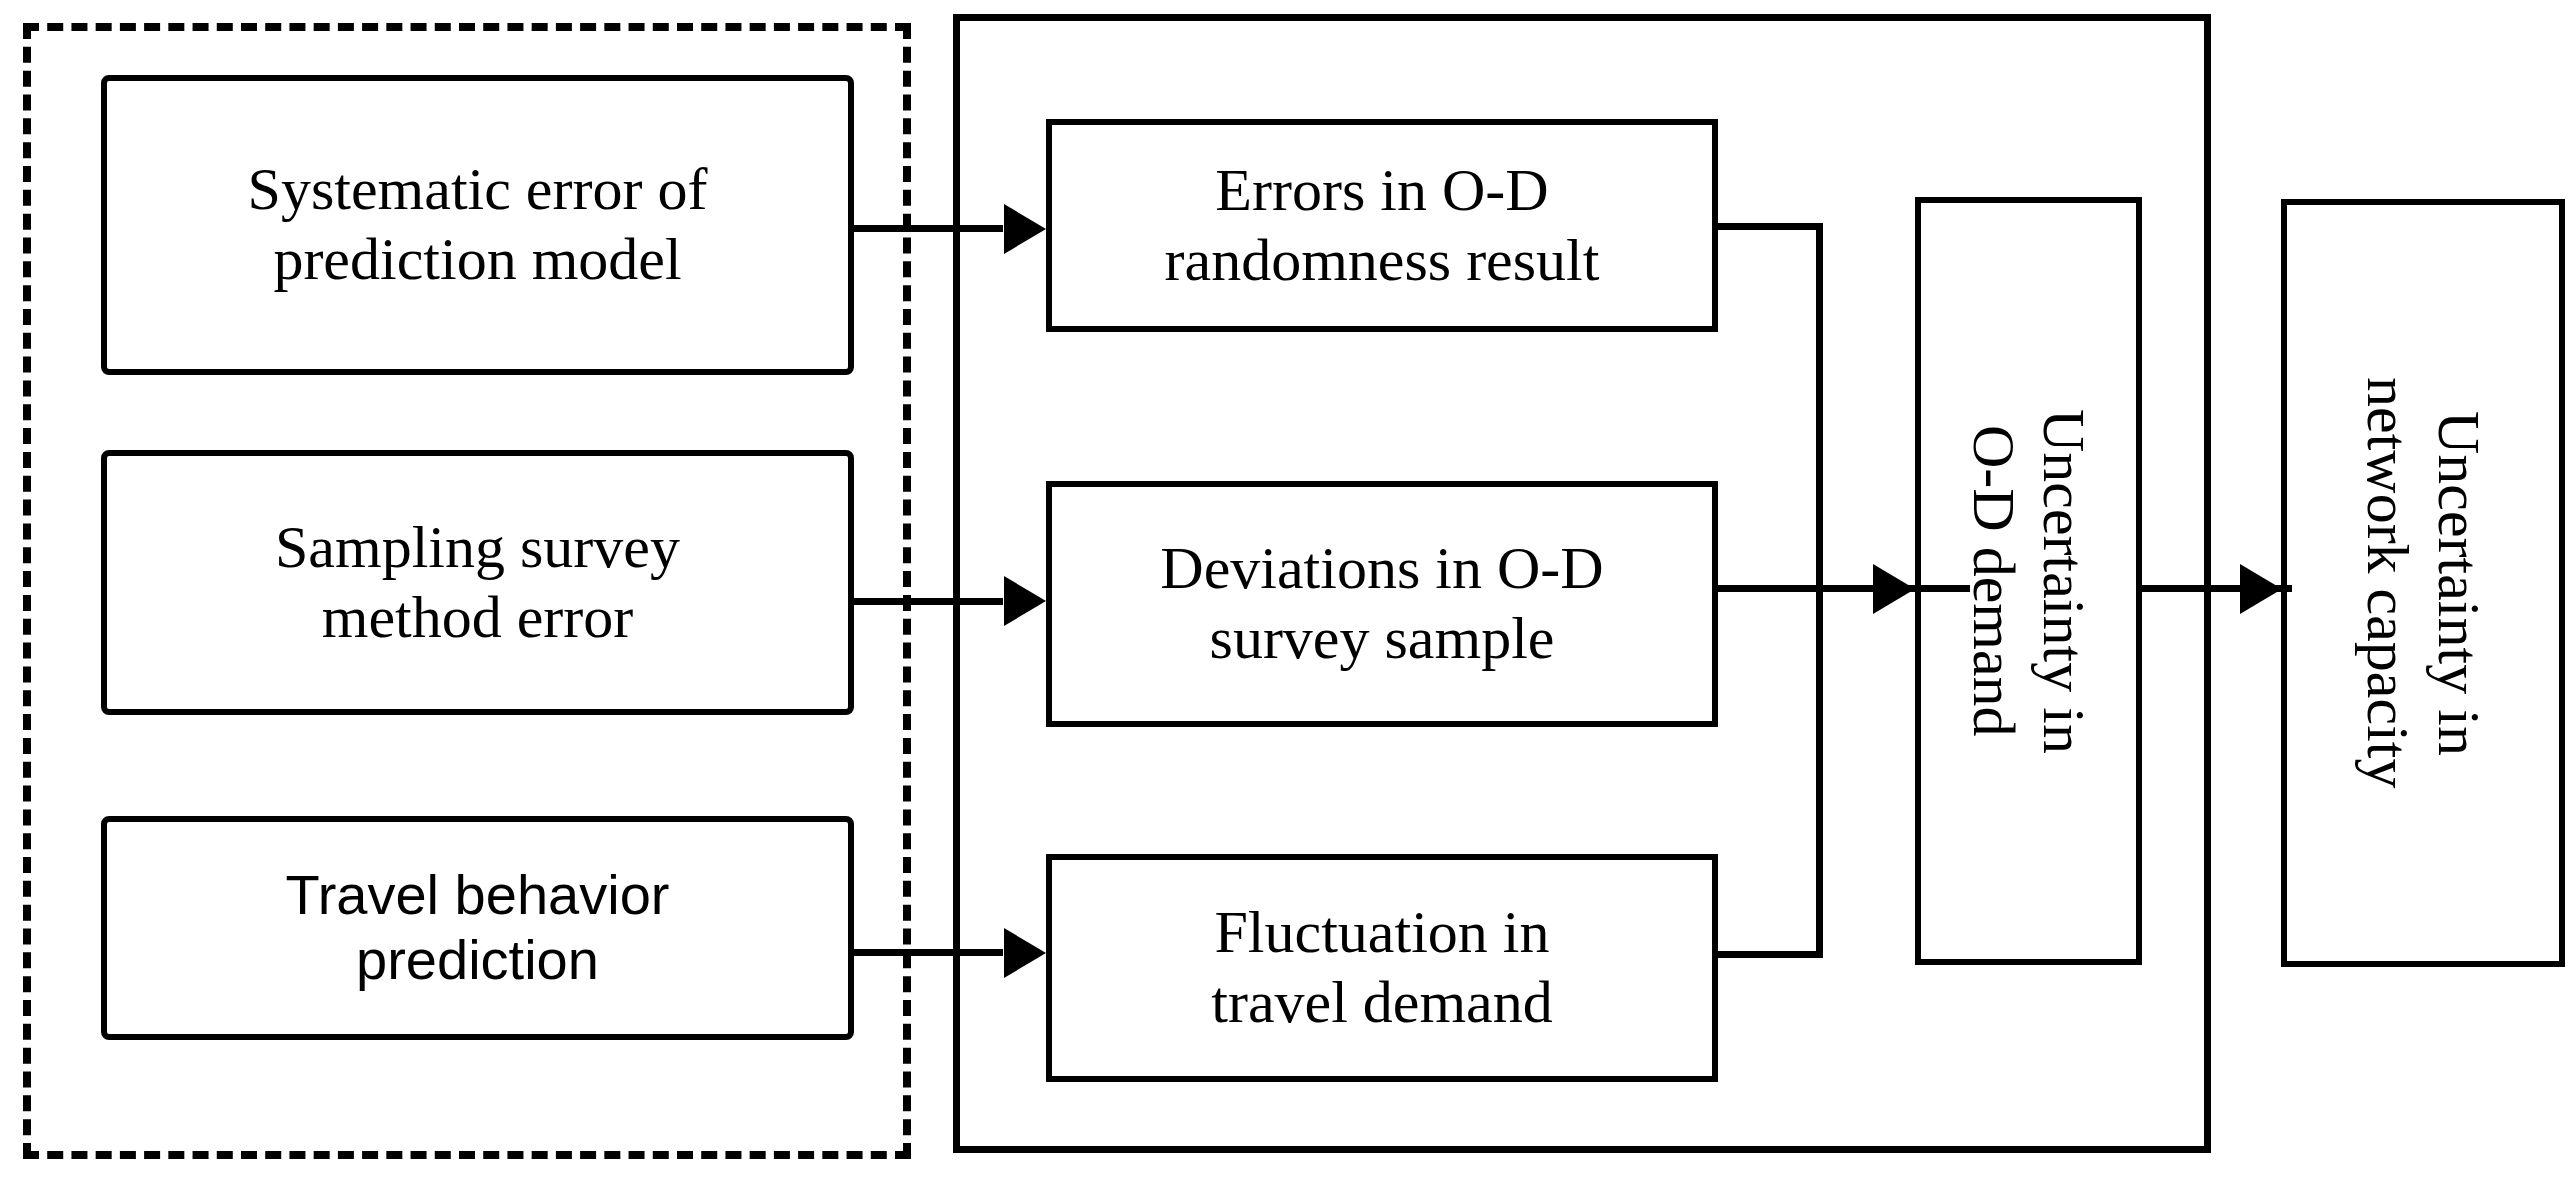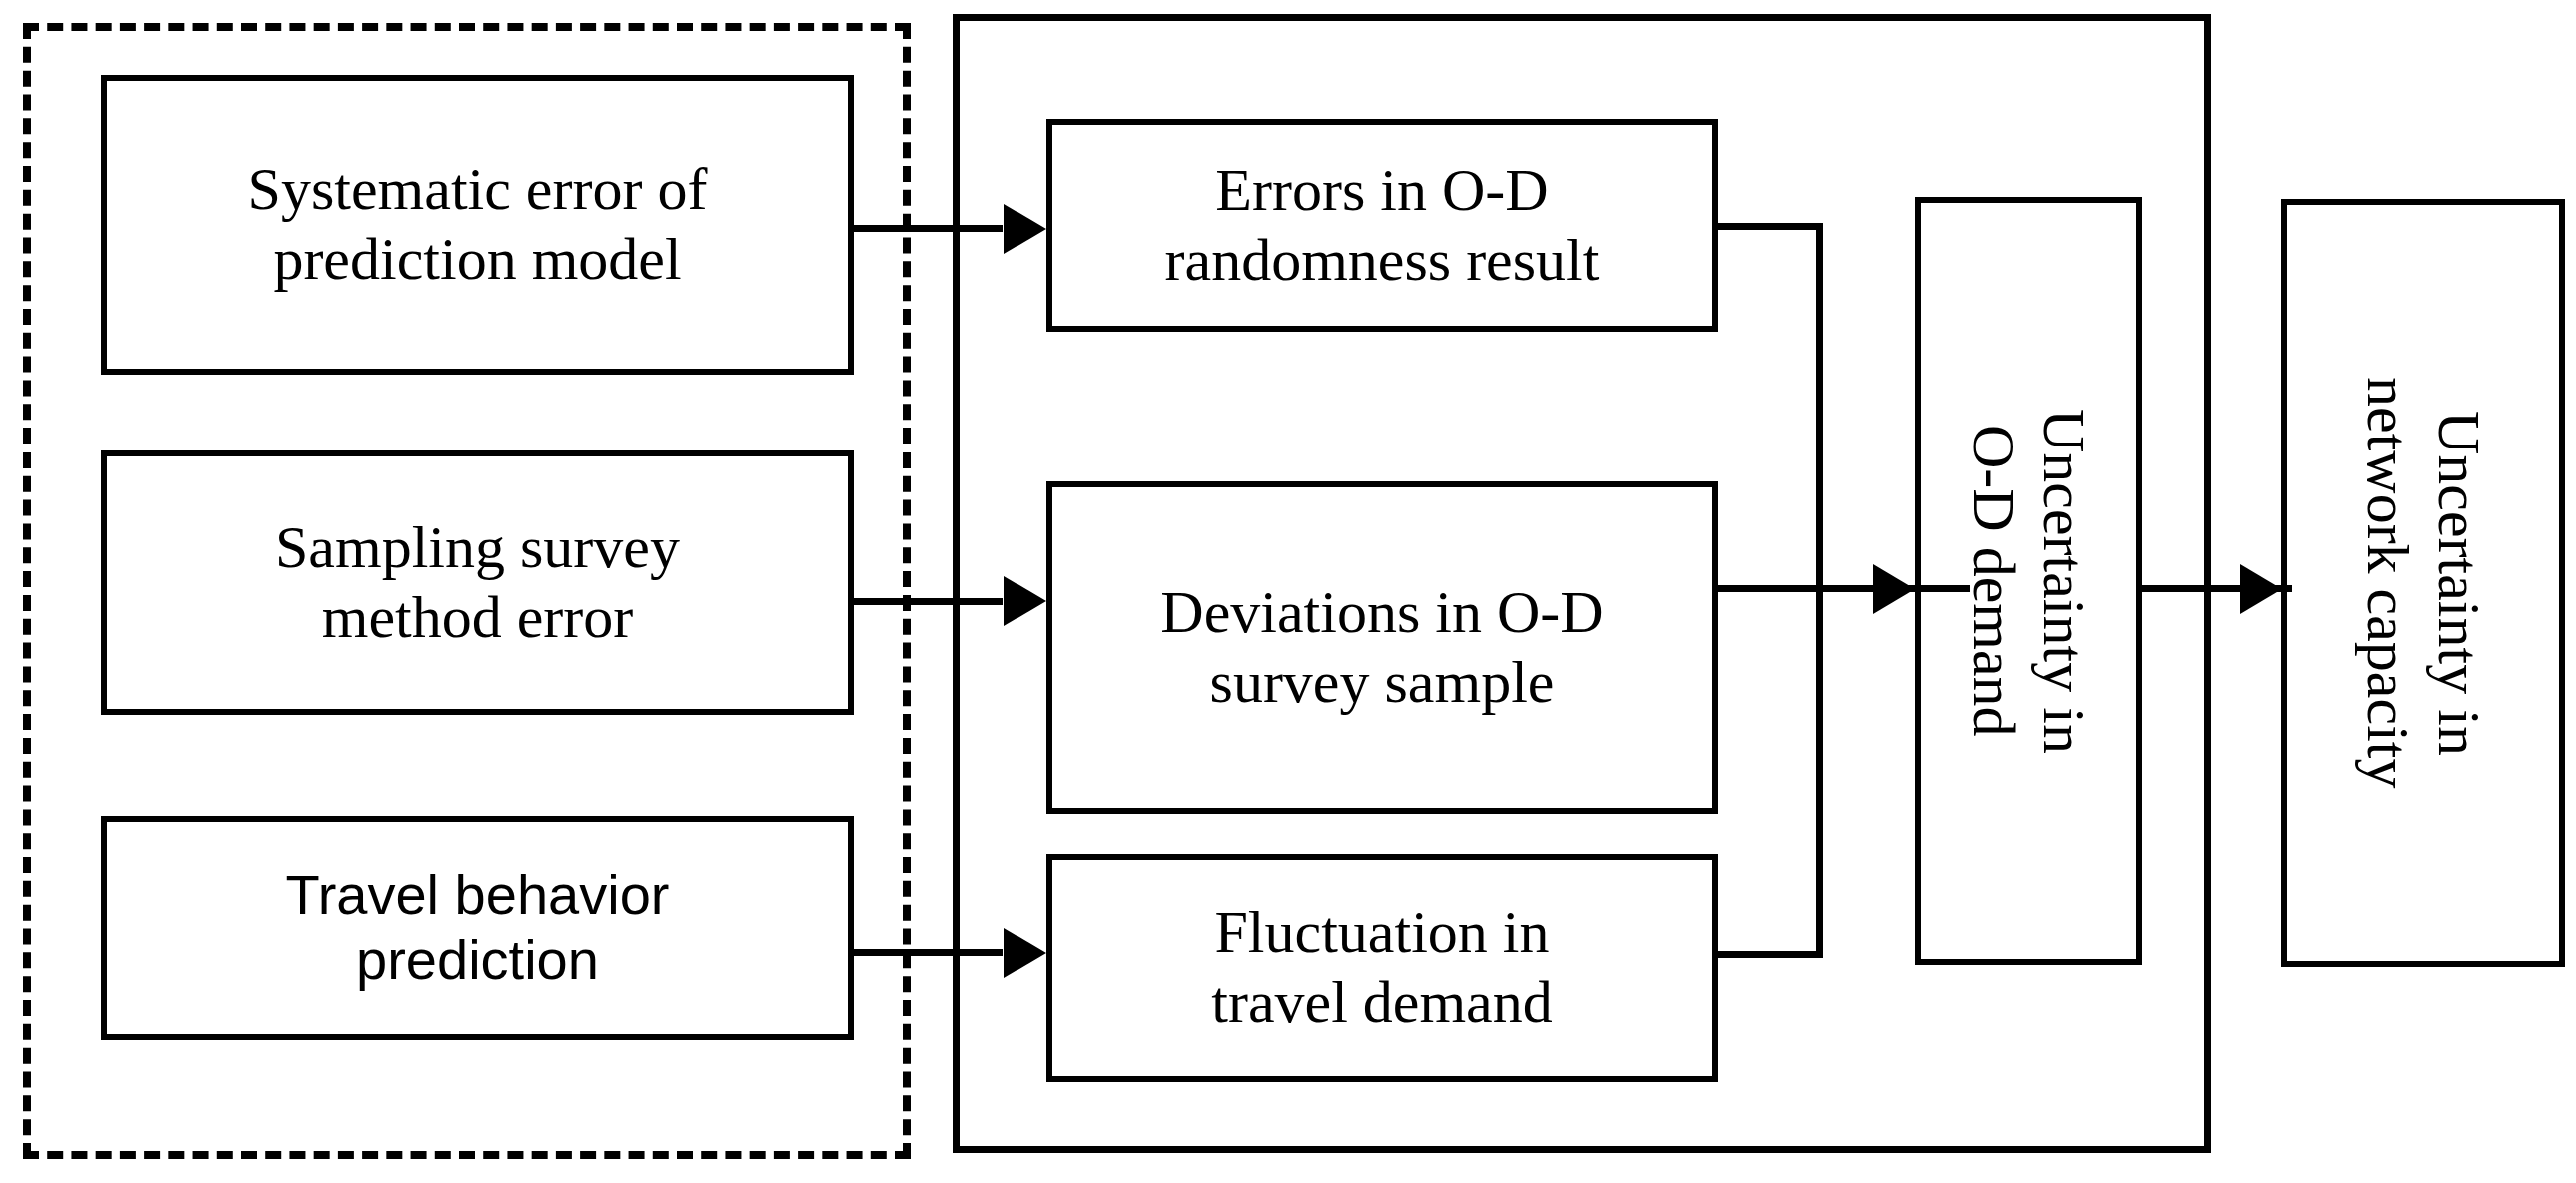--- a/index.html
+++ b/index.html
@@ -15,39 +15,39 @@
     border:7.7px solid #000;box-sizing:border-box;background:transparent;
   }
 
   .node{
     position:absolute;border:6.7px solid #000;box-sizing:border-box;background:#fff;
     display:flex;align-items:center;justify-content:center;text-align:center;
     color:#000;line-height:1.16;
   }
   .node .txt{display:block;padding:0 7.7px;}
 
-  .src-node{font-family:"Liberation Serif",serif;font-size:60px;}
+  .src-node{font-family:"Liberation Serif",serif;font-size:60px;border-radius:8px;}
   .src-node.sans{font-family:"Liberation Sans",sans-serif;font-size:56px;}
   .mid-node{font-family:"Liberation Serif",serif;font-size:60px;}
 
   .vert-node{
     writing-mode:vertical-rl;
     text-orientation:mixed;
     font-family:"Liberation Serif",serif;font-size:60px;
     line-height:1.18;
   }
 
   
   #n-sys   {left:101px; top:75px;  width:753px; height:300px;}
   #n-samp  {left:101px; top:450px; width:753px; height:265px;align-items:center;}
   #n-trav  {left:101px; top:816px; width:753px; height:224px;}
 
   
   #n-err   {left:1046px; top:119px; width:672px; height:213px;}
-  #n-dev   {left:1046px; top:481px; width:672px; height:333px;}
+  #n-dev   {left:1046px; top:481px; width:672px; height:246px;}
   #n-fluc  {left:1046px; top:854px; width:672px; height:228px;}
 
   
   #n-od    {left:1915px; top:197px; width:227px; height:768px;}
   #n-cap   {left:2281px; top:199px; width:284px; height:768px;}
 
   
   .hline{position:absolute;background:#000;height:6.7px;}
   .vline{position:absolute;background:#000;width:6.7px;}
   .arrowhead{

